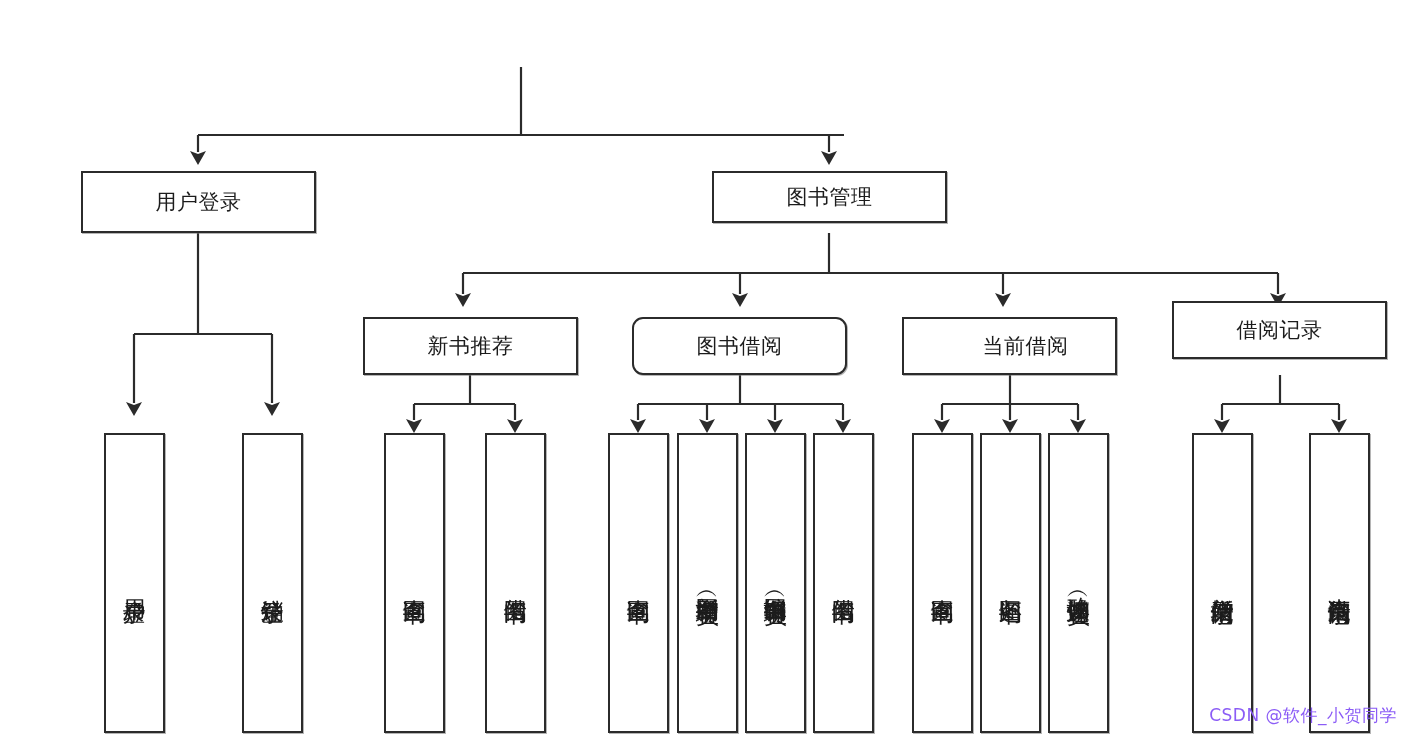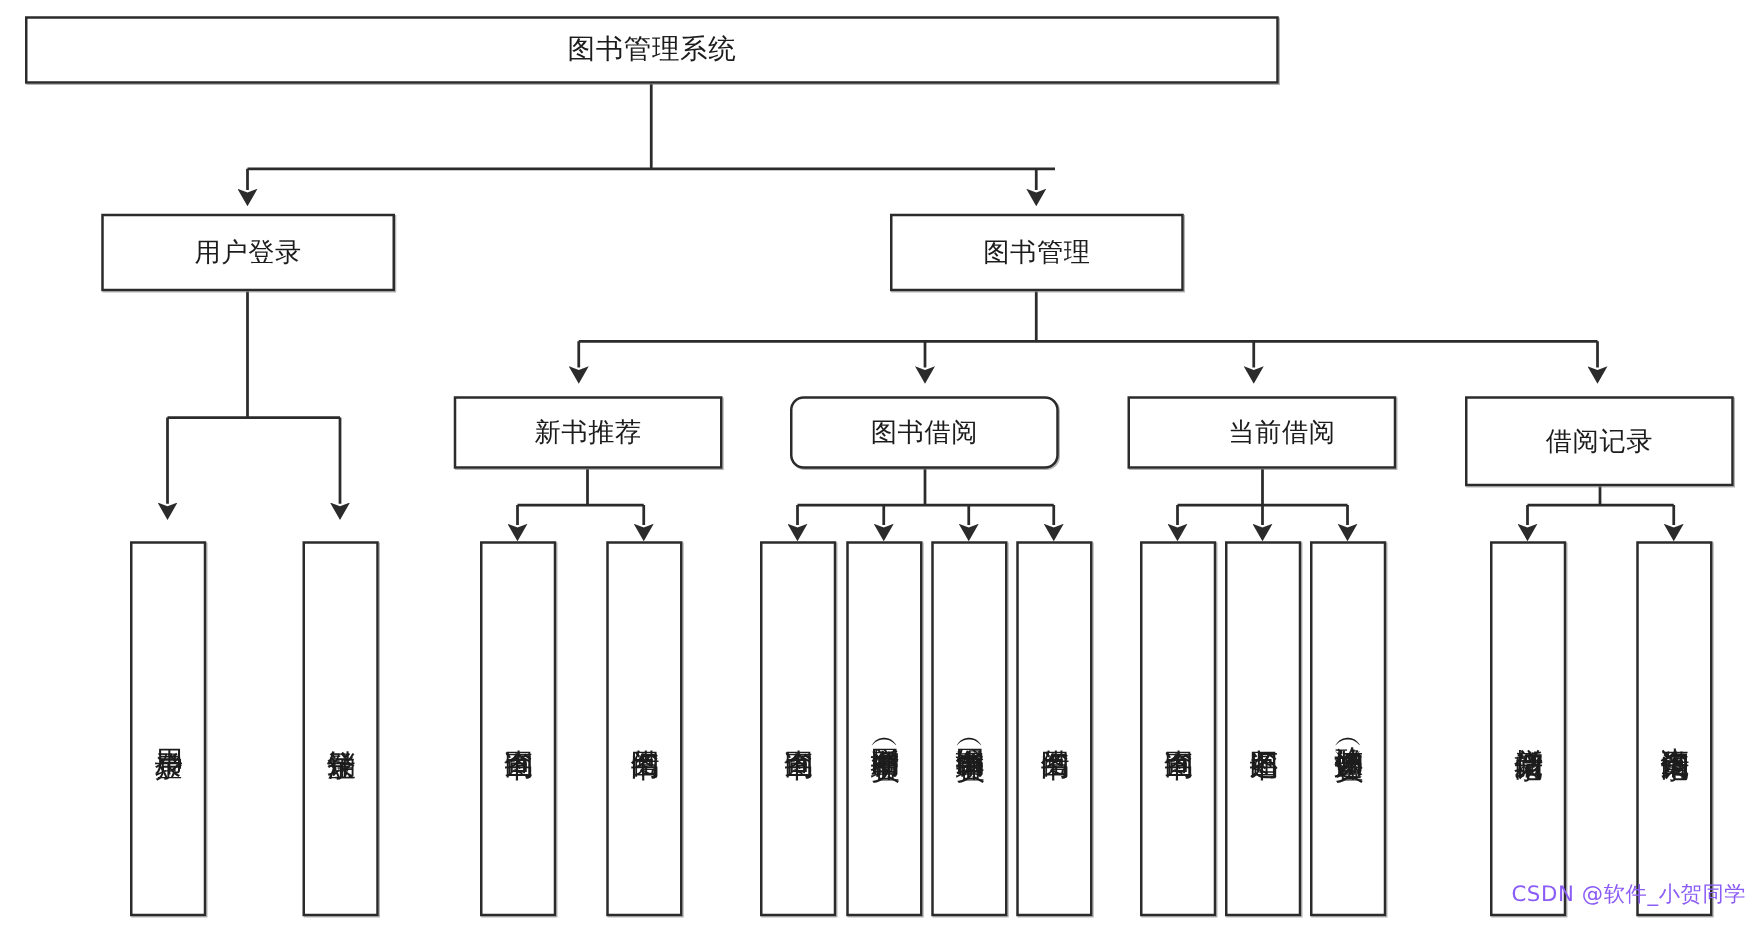--- a/index.html
+++ b/index.html
@@ -146,45 +146,42 @@
     </g>
 
     <g>
       <path class="conn-line" d="M 1280,375 L 1280,404"></path>
       <path class="conn-line" d="M 1222,404 L 1339,404"></path>
       <path class="conn-line" d="M 1222,404 L 1222,420" marker-end="url(#arrowhead)"></path>
       <path class="conn-line" d="M 1339,404 L 1339,420" marker-end="url(#arrowhead)"></path>
     </g>
   </svg>
 
-  <div class="node horiz root" style="left:20px; top:13px; width:1003px; height:54px;">
-    <span class="node-label">图书管理系统</span>
-  </div>
 
   <div class="node horiz" style="left:81px; top:171px; width:235px; height:62px;">
     <span class="node-label">用户登录</span>
   </div>
 
-  <div class="node horiz" style="left:712px; top:171px; width:235px; height:62px;">
+  <div class="node horiz" style="left:712px; top:171px; width:235px; height:52px;">
     <span class="node-label">图书管理</span>
   </div>
 
   <div class="node horiz" style="left:363px; top:317px; width:215px; height:58px;">
     <span class="node-label">新书推荐</span>
   </div>
 
   <div class="node horiz" style="left:632px; top:317px; width:215px; height:58px;border-radius:11px;">
     <span class="node-label">图书借阅</span>
   </div>
 
   <div class="node horiz" style="left:902px; top:317px; width:215px; height:58px;padding-left:32px;">
     <span class="node-label">当前借阅</span>
   </div>
 
-  <div class="node horiz" style="left:1172px; top:317px; width:215px; height:72px;">
+  <div class="node horiz" style="left:1172px; top:301px; width:215px; height:58px;">
     <span class="node-label">借阅记录</span>
   </div>
 
   <div class="node vert" style="left:104px; top:433px; width:61px; height:300px;">
     <span class="node-label">用户登录</span>
   </div>
 
   <div class="node vert" style="left:242px; top:433px; width:61px; height:300px;">
     <span class="node-label">注销登录</span>
   </div>

